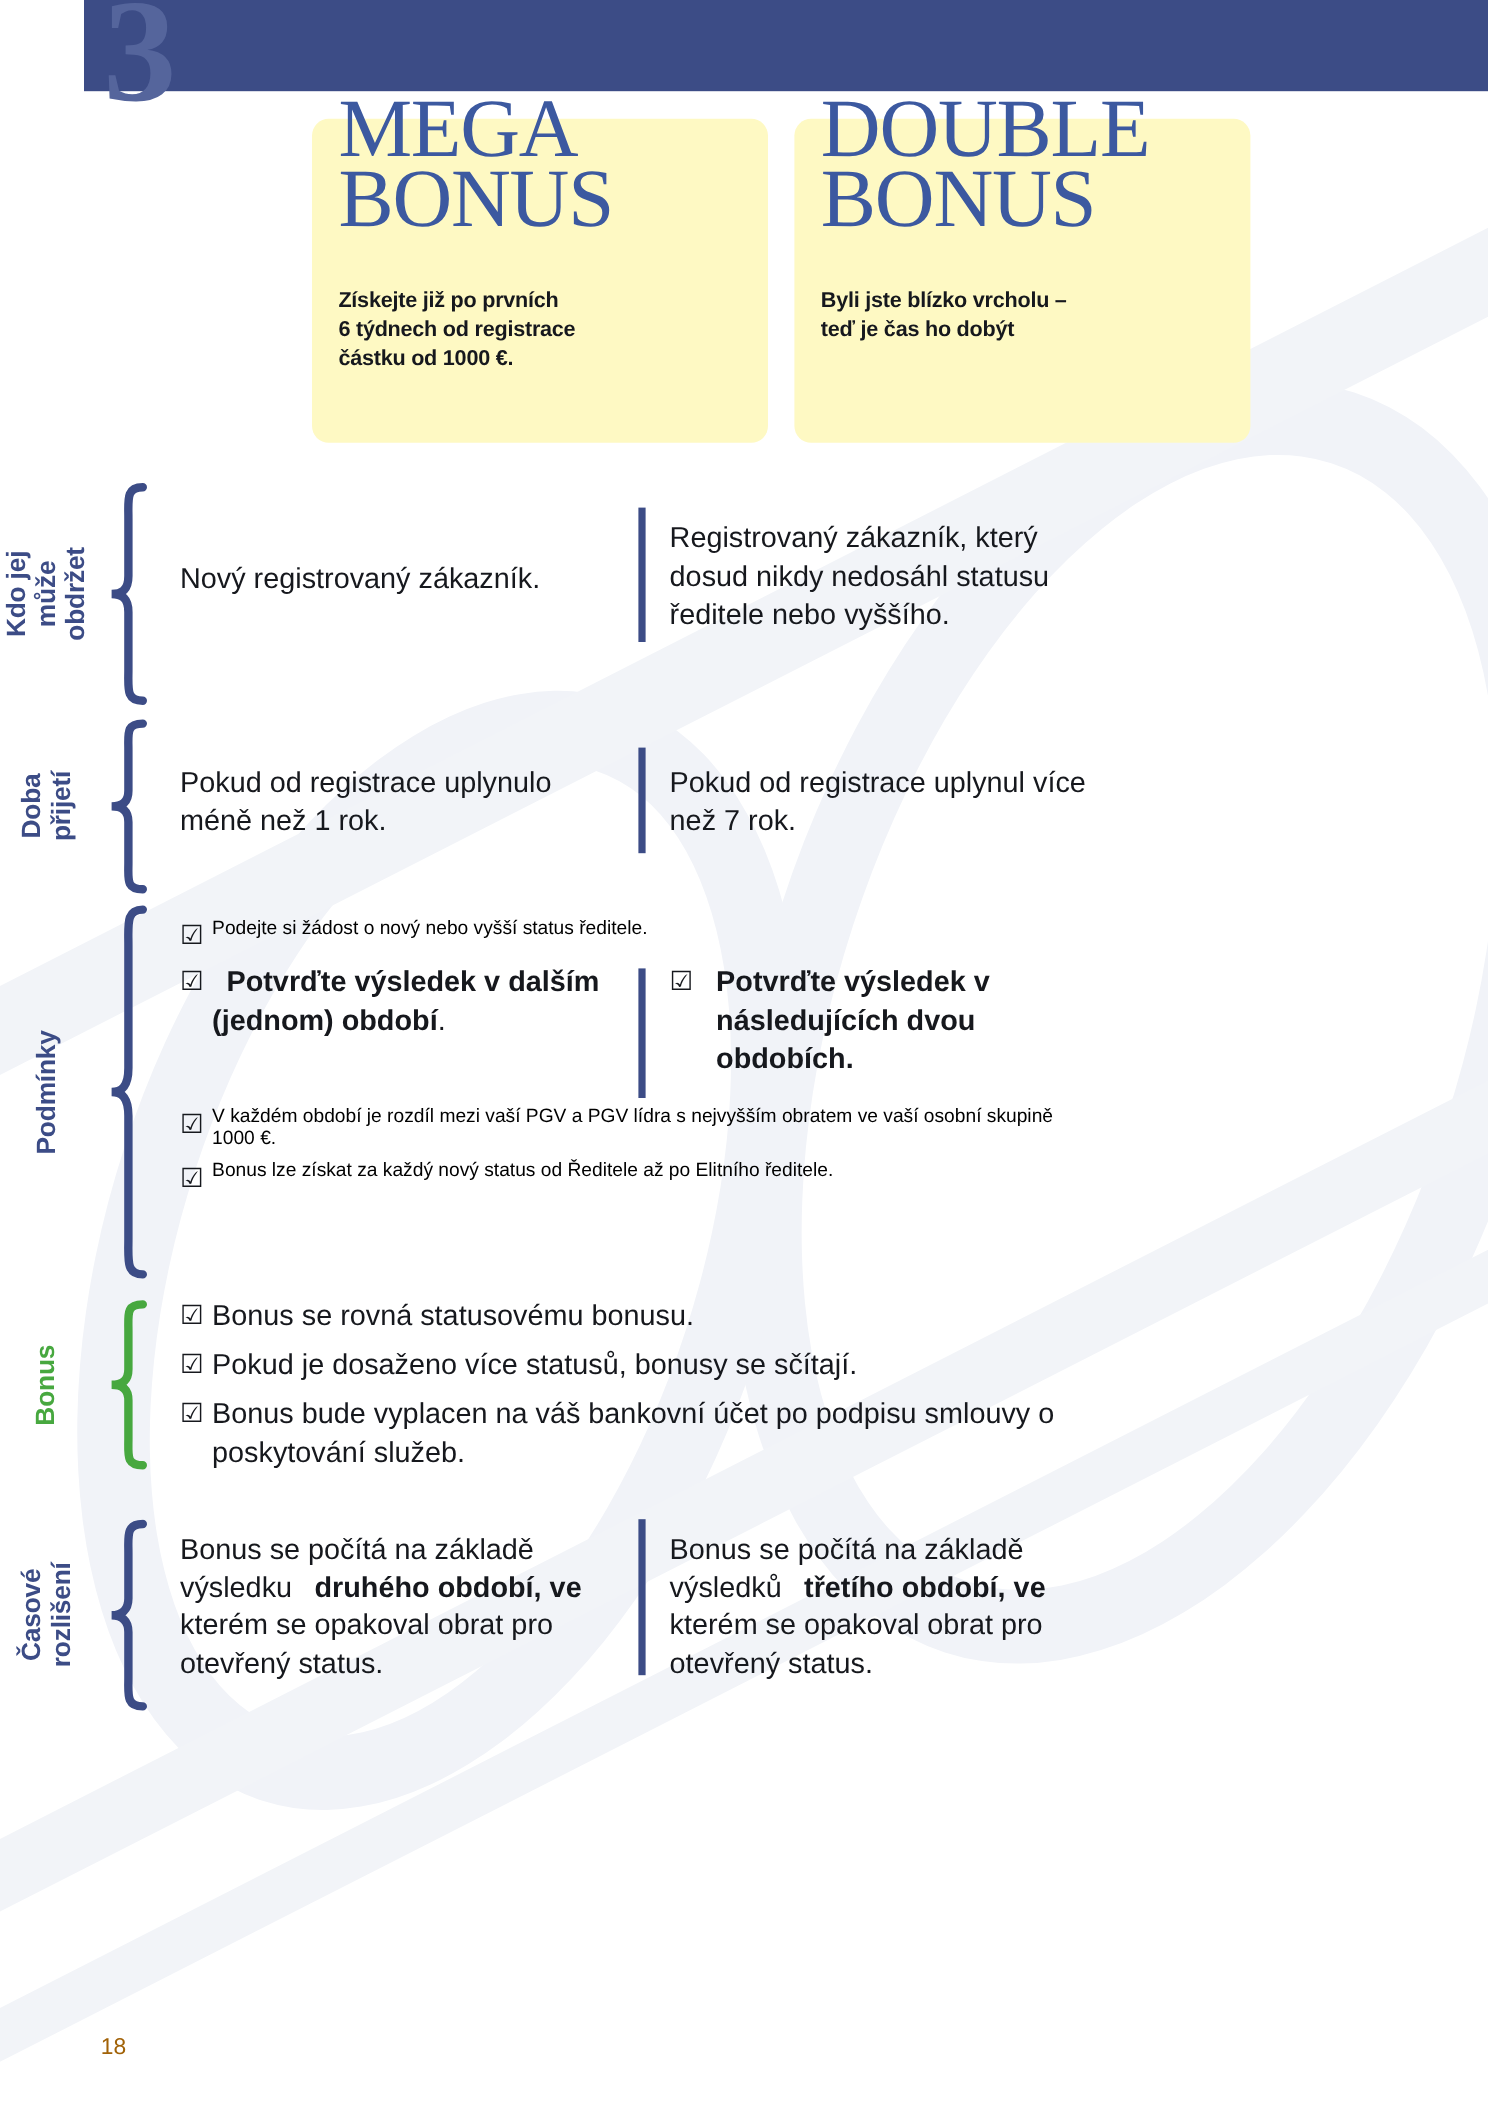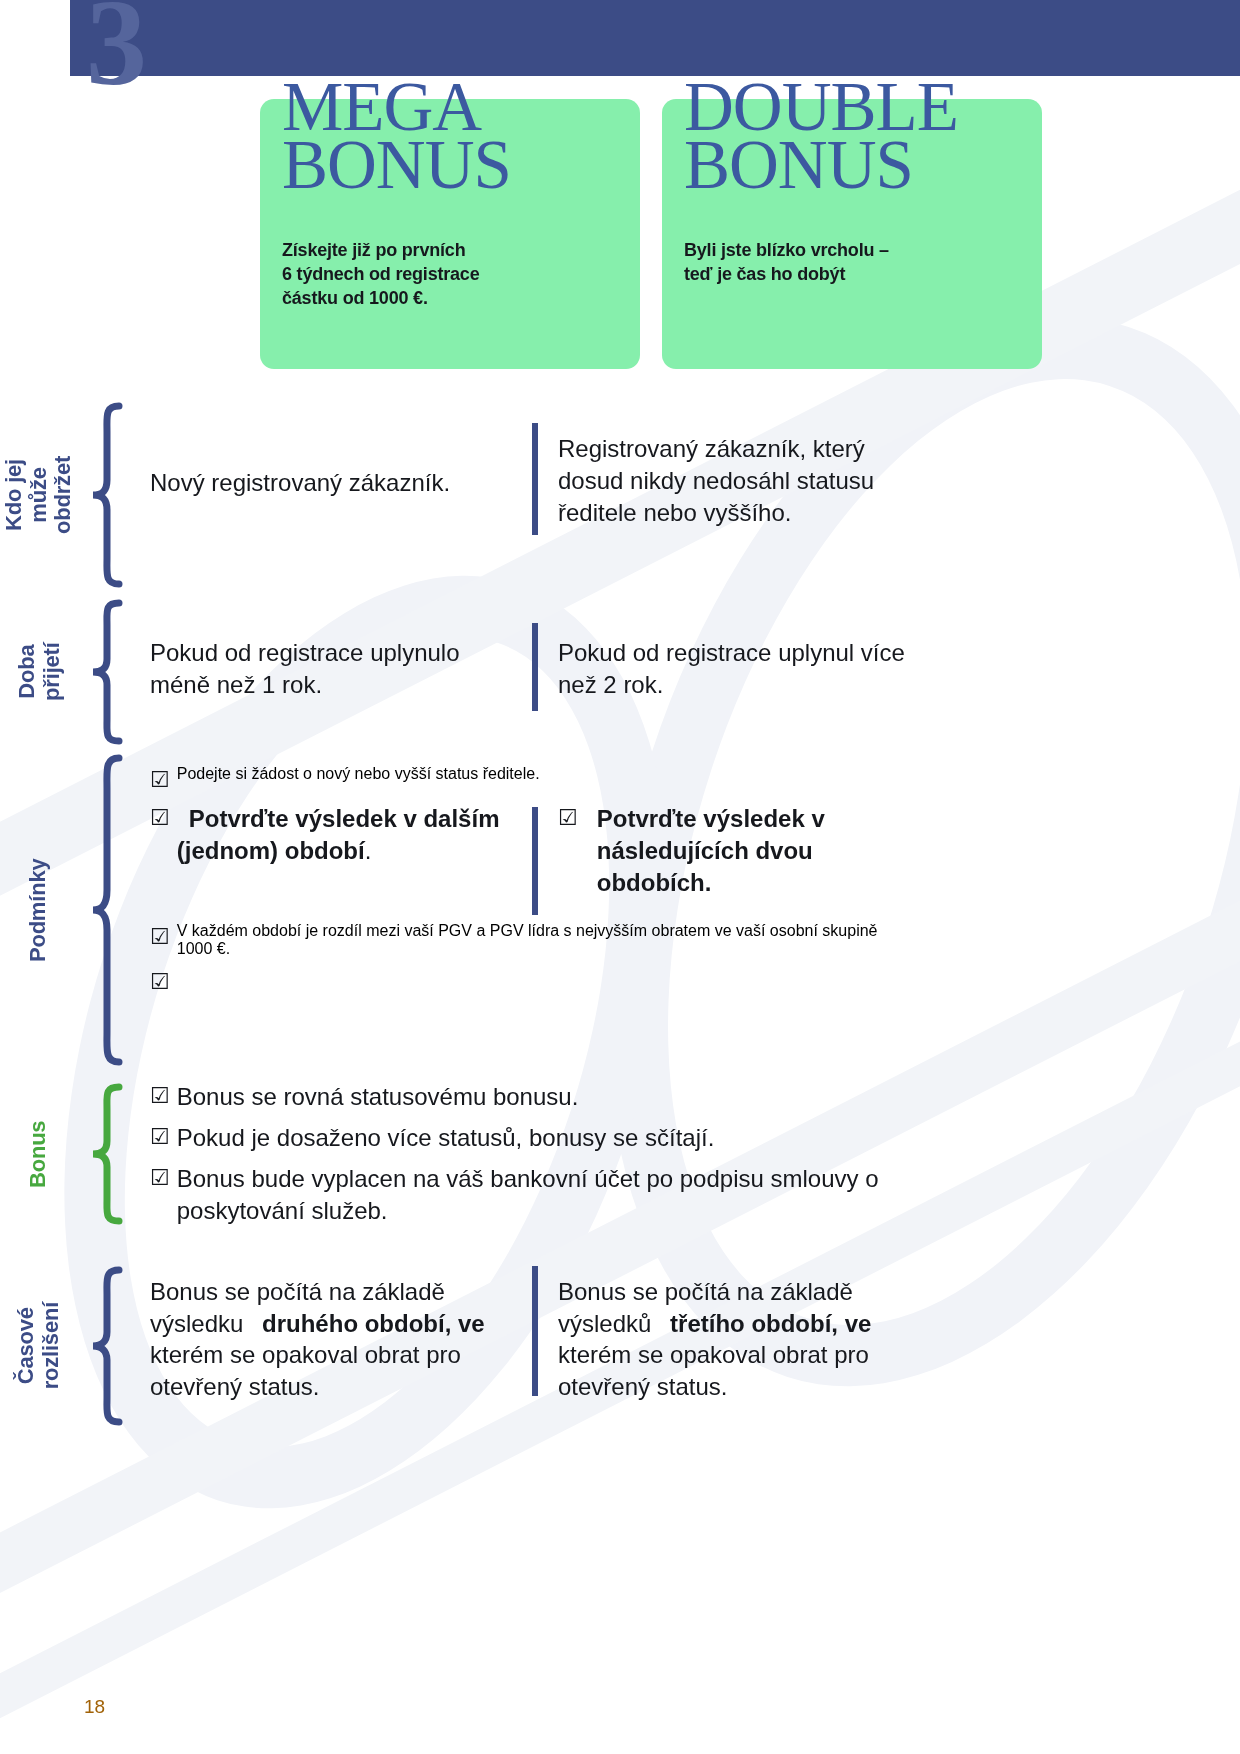--- a/index.html
+++ b/index.html
@@ -63,21 +63,21 @@
   .cards{
     position:relative;z-index:4;
     display:flex;
     gap:22px;
     margin:23px 0 0 260px;
     width:782px;
   }
   .card{
     width:380px;
     height:270px;
-    background:#86efac;
+    background:#fef9c3;
     border-radius:14px;
     position:relative;
     padding:0 26px;
     box-sizing:border-box;
   }
   .card-title{
     position:absolute;
     left:22px;
     top:-20px;
     font-family:"Liberation Serif", serif;
@@ -249,21 +249,21 @@
     </div>
     <div class="brace">
       <svg width="40" height="146" viewBox="0 0 40 146" fill="none">
         <path d="M32 4 C18 4 20 12 20 26 L20 60 C20 70 14 73 6 73 C14 73 20 76 20 86 L20 120 C20 134 18 142 32 142" stroke="#3c4c86" stroke-width="7" stroke-linecap="round" fill="none"></path>
       </svg>
     </div>
     <div class="rowbody">
       <div class="col left" style="padding-top:40px;">Pokud od registrace uplynulo méně než 1 rok.</div>
       <div class="col right" style="padding-top:40px;">
         <div class="vbar" style="height:88px;top:26px;"></div>
-        <span>Pokud od registrace uplynul více než 2 rok.</span>
+        <span>Pokud od registrace uplynul více než 7 rok.</span>
       </div>
     </div>
   </div>
 
   <div class="row r-podm">
     <div class="rowlabel">
       <span>Podmínky</span>
     </div>
     <div class="brace">
       <svg width="40" height="312" viewBox="0 0 40 312" fill="none">
@@ -294,20 +294,21 @@
           </div>
         </div>
 
         <div style="margin-top:14px;">
           <div class="chk">
             <span class="box">☑</span>
             <span class="txt">V každém období je rozdíl mezi vaší PGV a PGV lídra s nejvyšším obratem ve vaší osobní skupině 1000 €.</span>
           </div>
           <div class="chk">
             <span class="box">☑</span>
+            <span class="txt">Bonus lze získat za každý nový status od Ředitele až po Elitního ředitele.</span>
           </div>
         </div>
 
       </div>
     </div>
   </div>
 
   <div class="row r-bonus">
     <div class="rowlabel green">
       <span>Bonus</span>

